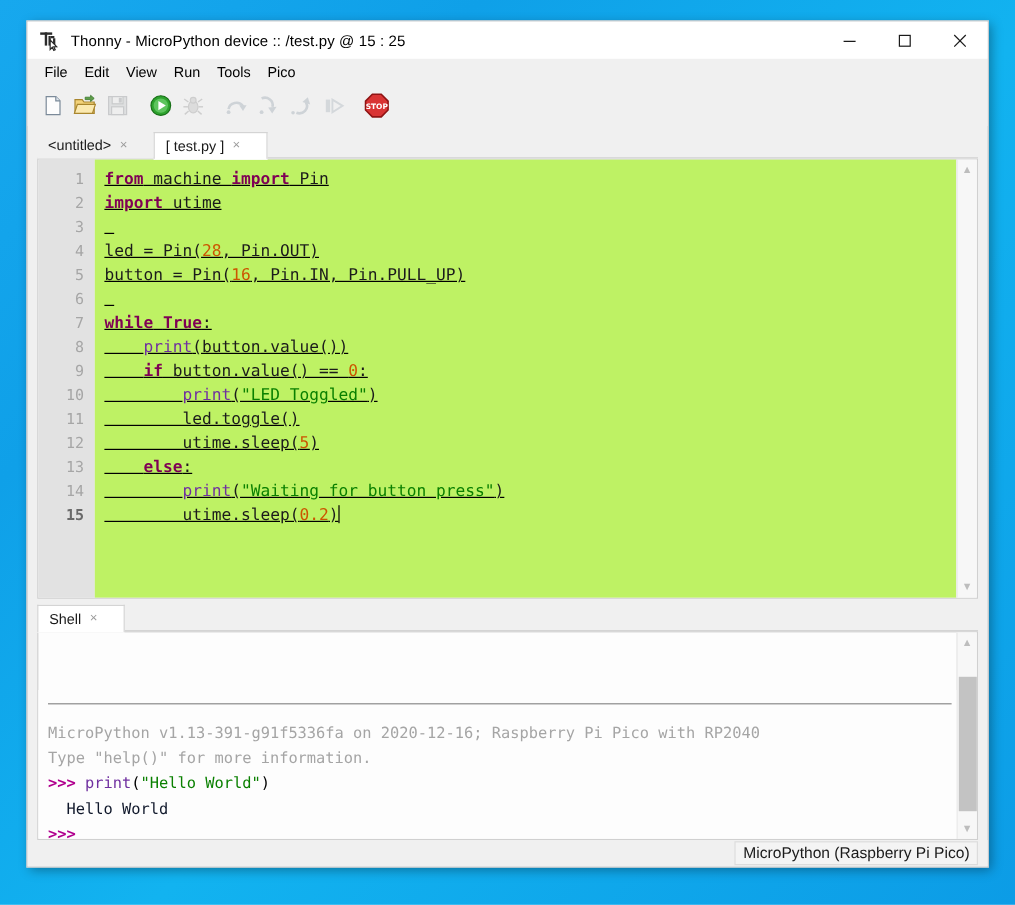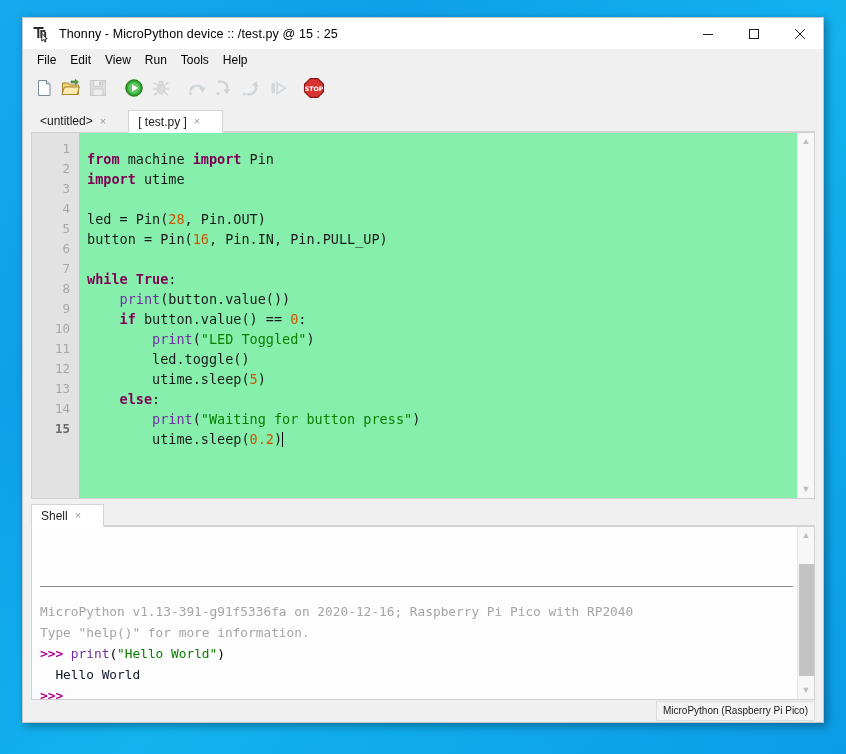--- a/index.html
+++ b/index.html
@@ -147,23 +147,24 @@
     font-size: 12.5px;
     line-height: 20px;
     color: #a6a6a6;
     padding-right: 9px;
     display: block;
   }
   .gnum.cur { color: #6a6a6a; font-weight: bold; }
 
   .codearea {
     flex: 1 1 auto;
-    padding: 16px 0 0 8px;
+    padding: 6px 0 0 8px;
     overflow: hidden;
-    background: #86efac;
+    background: #bef264;
+    text-decoration: underline;
   }
   .cline {
     font-family: "DejaVu Sans Mono", monospace;
     font-size: 13.5px;
     line-height: 20px;
     color: #1b1b1b;
     white-space: pre;
   }
   .kw  { color: #7f0055; font-weight: bold; }
   .num { color: #cc5500; }
@@ -234,21 +235,21 @@
   #statusbar {
     height: 22px;
     background: #f0f0f0;
     display: flex;
     align-items: center;
     justify-content: flex-end;
     padding-right: 8px;
     flex: 0 0 auto;
   }
   #status-text {
-    font-size: 10px;
+    font-size: 13px;
     color: #1a1a1a;
     border: 1px solid #dcdcdc;
     background: #f4f4f4;
     padding: 1px 6px;
     line-height: 16px;
   }
 </style>
 </head>
 <body>
 
@@ -285,21 +286,21 @@
       </div>
     </div>
   </div>
 
   <div id="menubar">
     <div class="menu-item">File</div>
     <div class="menu-item">Edit</div>
     <div class="menu-item">View</div>
     <div class="menu-item">Run</div>
     <div class="menu-item">Tools</div>
-    <div class="menu-item">Help</div>
+    <div class="menu-item">Pico</div>
   </div>
 
   <div id="toolbar">
     <div class="tool">
       <svg width="20" height="20" viewBox="0 0 20 20">
         <path d="M4.5 2.5 h8 l3.5 3.5 v11.5 h-11.5 z" fill="#fdfdfd" stroke="#7b8a99" stroke-width="1"></path>
         <path d="M12.5 2.5 v3.5 h3.5" fill="#dfe7ee" stroke="#7b8a99" stroke-width="1"></path>
       </svg>
     </div>
     <div class="tool">

